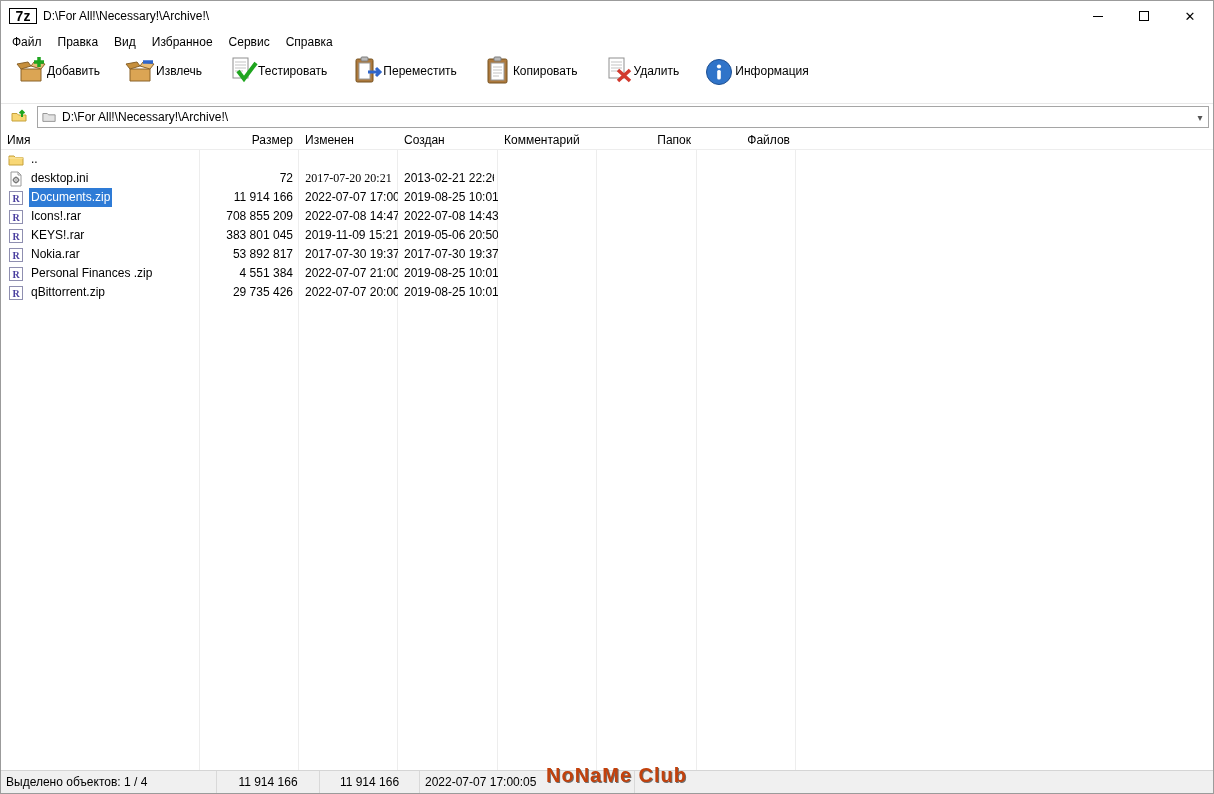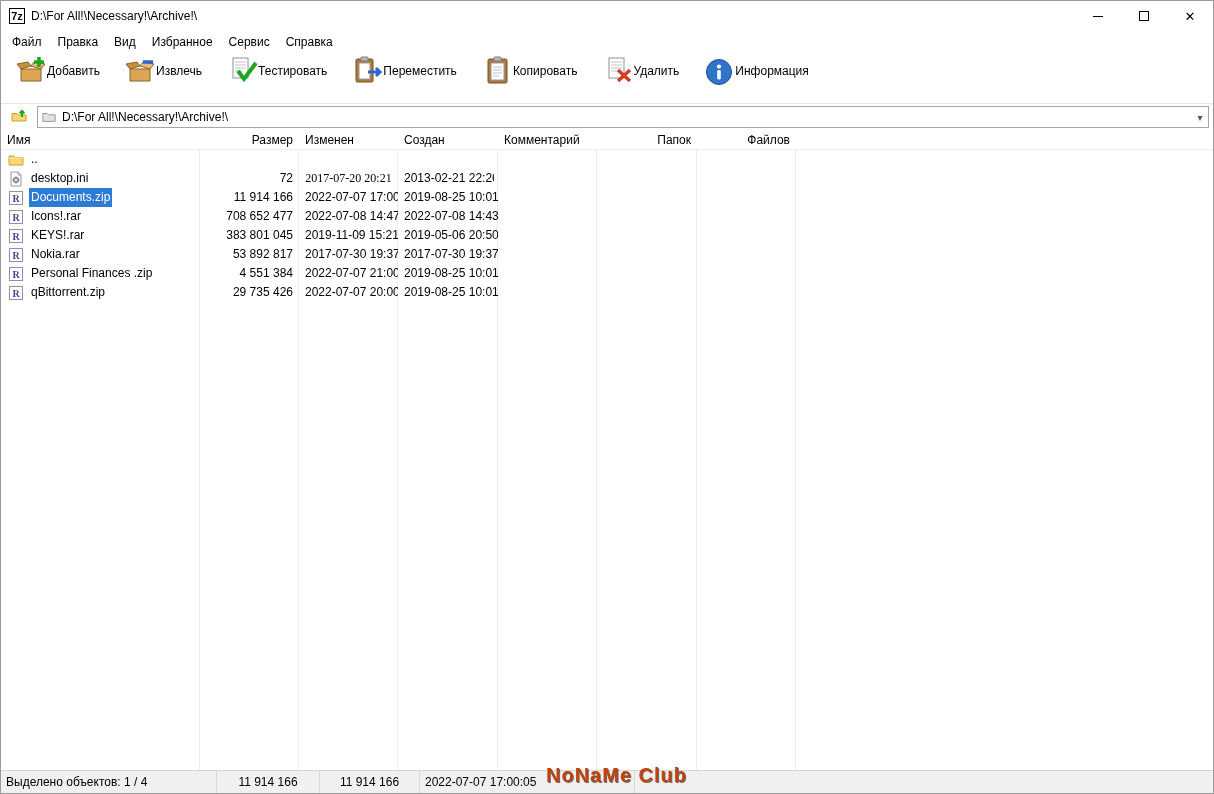--- a/index.html
+++ b/index.html
@@ -1,21 +1,21 @@
 <!DOCTYPE html>
 <html><head>
 <meta charset="utf-8">
 <style>
   * { margin:0; padding:0; box-sizing:border-box; cursor:default; }
   html,body { width:1214px; height:794px; font-family:"Liberation Sans", sans-serif; font-size:12px; color:#000; background:#fff; }
   .window { width:1214px; height:794px; border:1px solid #9b9b9b; display:flex; flex-direction:column; background:#fff; position:relative; overflow:hidden; }
 
   
   .titlebar { height:30px; display:flex; align-items:center; background:#fff; flex:0 0 auto; }
-  .app-icon { width:16px; height:16px; margin:0 6px 0 8px; border:1px solid #000; display:flex; align-items:center; justify-content:center; font-size:11px; font-weight:bold; background:#fff; }
+  .app-icon { width:28px; height:16px; margin:0 6px 0 8px; border:1px solid #000; display:flex; align-items:center; justify-content:center; font-size:14px; font-weight:bold; background:#fff; }
   .title-text { flex:1; font-size:12px; white-space:nowrap; overflow:hidden; }
   .win-controls { display:flex; height:30px; }
   .win-btn { width:46px; height:30px; display:flex; align-items:center; justify-content:center; }
   .glyph-min { width:10px; height:1px; background:#000; display:block; }
   .glyph-max { width:10px; height:10px; border:1px solid #000; display:block; }
   .glyph-close { font-size:13px; line-height:1; }
 
   
   .menubar { height:22px; display:flex; align-items:stretch; padding-left:3px; background:#fff; flex:0 0 auto; }
   .menu-item { padding:0 8px; line-height:22px; }
@@ -253,21 +253,21 @@
         <div class="file-row">
           <div class="cell cell-name" style="width: 199px; text-align: left;">
             <span class="file-icon">
               <svg width="16" height="16" viewBox="0 0 16 16">
                 <rect x="1.5" y="1.5" width="13" height="13" fill="#fff" stroke="#8f8fb0"></rect>
                 <text x="8" y="12" font-size="10" font-weight="bold" text-anchor="middle" fill="#4a3f9f" font-family="Liberation Serif, serif">R</text>
               </svg>
             </span>
             <span class="file-name">Icons!.rar</span>
           </div>
-          <div class="cell cell-size" style="width: 99px; text-align: right;">708 652 477</div>
+          <div class="cell cell-size" style="width: 99px; text-align: right;">708 855 209</div>
           <div class="cell cell-modified" style="width: 99px; text-align: left;">2022-07-08 14:47</div>
           <div class="cell cell-created" style="width: 100px; text-align: left;">2022-07-08 14:43</div>
           <div class="cell cell-comment" style="width: 99px; text-align: left;"></div>
           <div class="cell cell-folders" style="width: 100px; text-align: right;"></div>
           <div class="cell cell-files" style="width: 99px; text-align: right;"></div>
         </div>
         <div class="file-row">
           <div class="cell cell-name" style="width: 199px; text-align: left;">
             <span class="file-icon">
               <svg width="16" height="16" viewBox="0 0 16 16">

